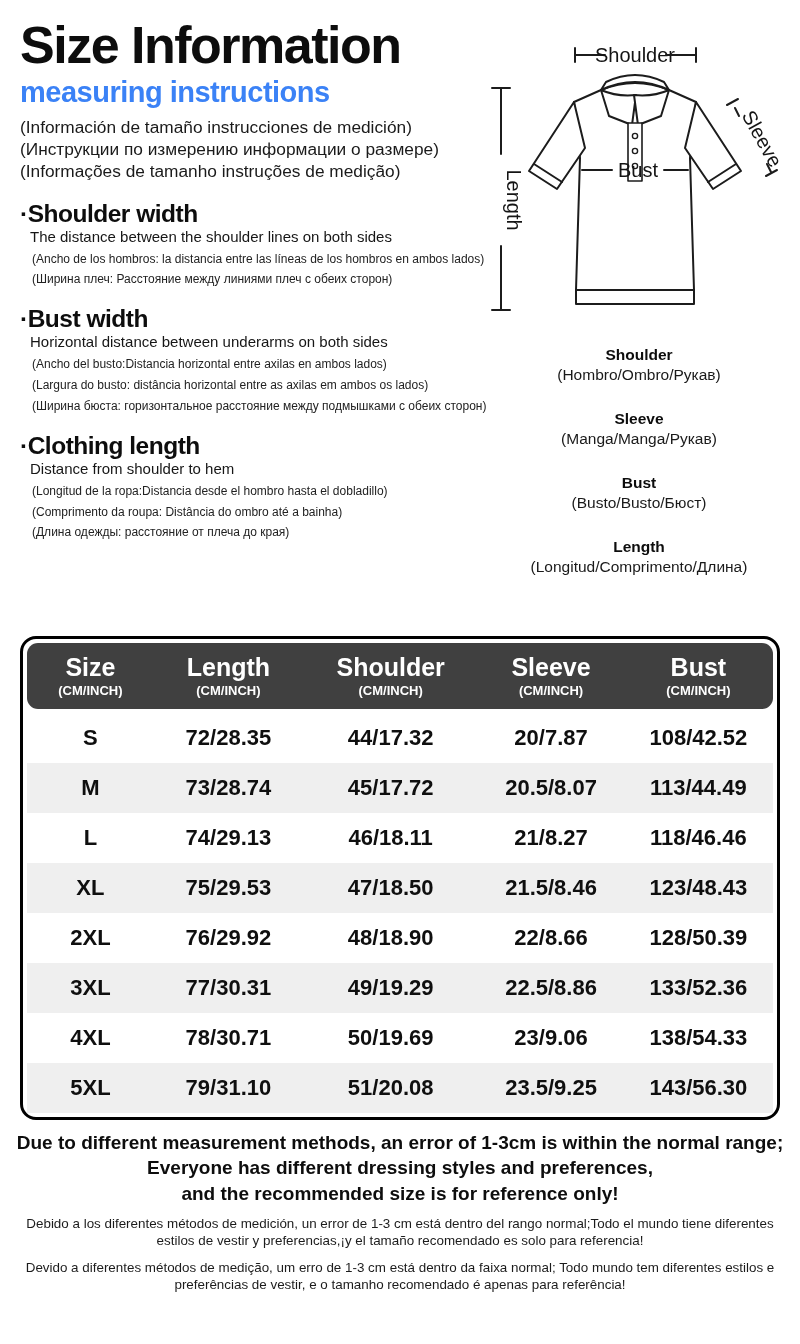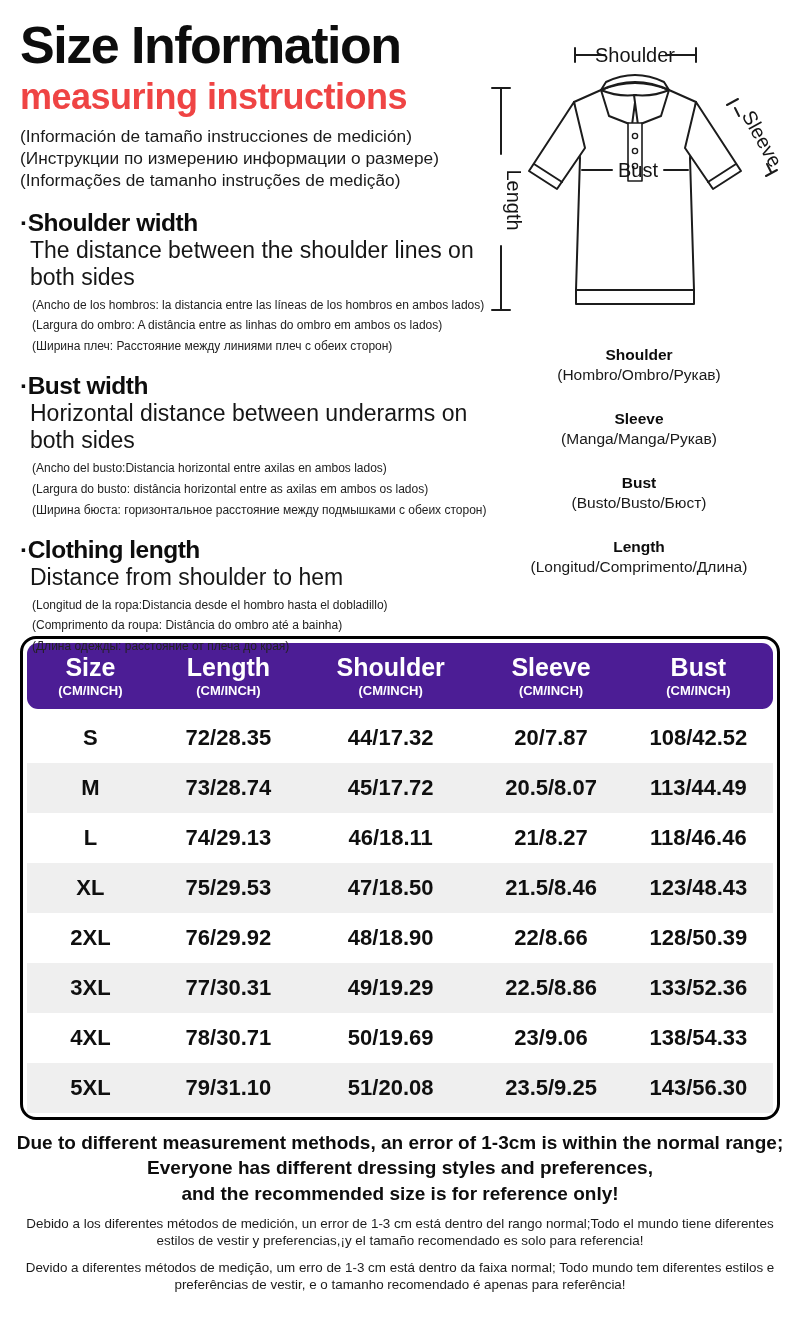--- a/index.html
+++ b/index.html
@@ -7,43 +7,43 @@
   body {
     height: 1344px; overflow: hidden; position: relative;
     font-family: "Liberation Sans", "DejaVu Sans", sans-serif;
     color: #121212;
   }
 
   
   .top { position: relative; height: 636px; text-decoration: underline; }
   .left-col { position: absolute; left: 20px; top: 16px; width: 468px; }
   .main-title { font-size: 52px; font-weight: 800; letter-spacing: -1.5px; line-height: 1.12; color: #0d0d0d; }
-  .sub-title  { font-size: 36px; font-weight: 800; letter-spacing: -0.5px; margin: 2px 0 7px; color: #ef4444; }
+  .sub-title  { font-size: 29px; font-weight: 800; letter-spacing: -0.5px; margin: 2px 0 7px; color: #3b82f6; }
   .title-trans { font-size: 17.3px; line-height: 1.28; color: #1a1a1a; }
 
   .section { margin-top: 17px; }
   .sec-head { font-size: 24.5px; font-weight: 800; letter-spacing: -0.5px; color: #0d0d0d; }
   .sec-bullet { font-weight: 800; }
-  .sec-desc { font-size: 23px; margin: 0 0 7px 10px; color: #161616; }
+  .sec-desc { font-size: 15px; margin: 0 0 7px 10px; color: #161616; }
   .sec-note { font-size: 12px; line-height: 1.32; margin: 5px 0 5px 12px; color: #222; }
 
   .right-col { position: absolute; left: 478px; top: 24px; width: 322px; }
   .shirt-svg { display: block; }
   .legend { position: absolute; left: 478px; top: 346px; width: 322px; text-align: center; }
   .legend-group { margin-bottom: 26px; }
   .legend-name { font-size: 15.5px; font-weight: 700; margin-bottom: 2px; color: #0d0d0d; }
   .legend-trans { font-size: 15.5px; color: #1a1a1a; }
 
   
   .table-wrap {
     margin: 0 20px; border: 3px solid #000; border-radius: 16px;
     padding: 4px; background: #fff;
   }
   .thead {
-    display: flex; background: #4c1d95; border-radius: 11px;
+    display: flex; background: #404040; border-radius: 11px;
     height: 66px; align-items: center; color: #fff;
   }
   .th { text-align: center; }
   .th-label { font-size: 25px; font-weight: 800; line-height: 1.05; }
   .th-unit  { font-size: 13px; font-weight: 700; margin-top: 2px; }
   .tbody { margin-top: 4px; }
   .tr { display: flex; height: 50px; align-items: center; }
   .tr:nth-child(even) { background: #efefef; }
   .td { text-align: center; font-size: 22px; font-weight: 700; color: #0f0f0f; }
   .c0 { width: 17%; } .c1 { width: 20%; } .c2 { width: 23.5%; } .c3 { width: 19.5%; } .c4 { width: 20%; }
@@ -62,21 +62,20 @@
     <div class="main-title">Size Information</div>
     <div class="sub-title">measuring instructions</div>
     <div class="title-trans">(Información de tamaño instrucciones de medición)</div>
     <div class="title-trans">(Инструкции по измерению информации о размере)</div>
     <div class="title-trans">(Informações de tamanho instruções de medição)</div>
 
     <div class="section">
       <div class="sec-head"><span class="sec-bullet">·</span><span>Shoulder width</span></div>
       <div class="sec-desc">The distance between the shoulder lines on both sides</div>
       <div class="sec-note">(Ancho de los hombros: la distancia entre las líneas de los hombros en ambos lados)</div>
-      <div class="sec-note">(Largura do ombro: A distância entre as linhas do ombro em ambos os lados)</div>
       <div class="sec-note">(Ширина плеч: Расстояние между линиями плеч с обеих сторон)</div>
     </div>
 
     <div class="section">
       <div class="sec-head"><span class="sec-bullet">·</span><span>Bust width</span></div>
       <div class="sec-desc">Horizontal distance between underarms on both sides</div>
       <div class="sec-note">(Ancho del busto:Distancia horizontal entre axilas en ambos lados)</div>
       <div class="sec-note">(Largura do busto: distância horizontal entre as axilas em ambos os lados)</div>
       <div class="sec-note">(Ширина бюста: горизонтальное расстояние между подмышками с обеих сторон)</div>
     </div>

